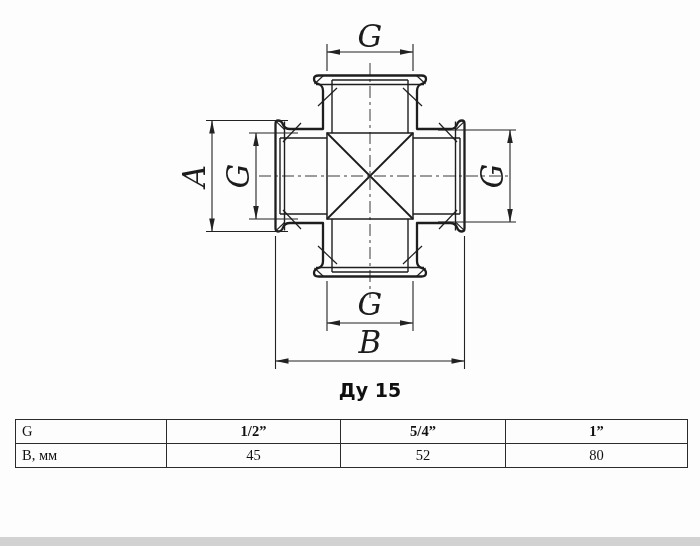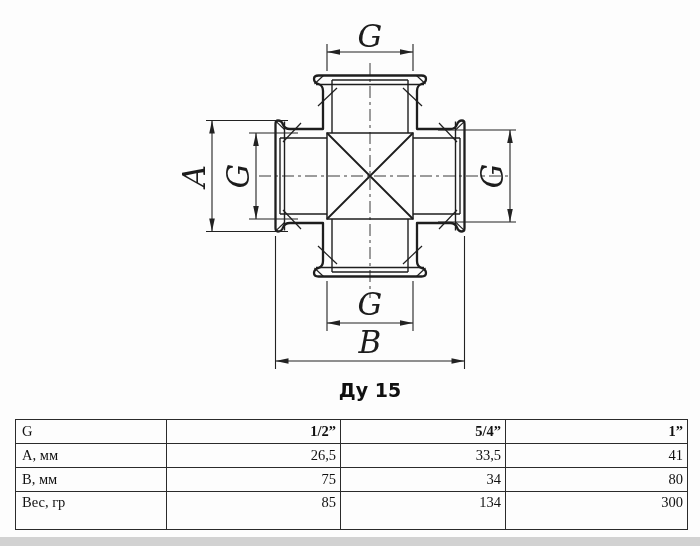--- a/index.html
+++ b/index.html
@@ -26,21 +26,21 @@
   table.spec {
     position: absolute; left: 15px; top: 419px;
     width: 672px;
     border-collapse: collapse;
     table-layout: fixed;
   }
   table.spec td {
     border: 1.5px solid #2b2b2b;
     font-size: 14.5px;
     color: #111;
-    text-align: right;
+    text-align: center;
     padding: 2px 4px;
     height: 19px;
     vertical-align: middle;
     font-family: "Liberation Serif", serif;
   }
   table.spec td.rowhead { text-align: left; padding-left: 6px; }
   table.spec tr.header td.val { font-weight: bold; }
   table.spec tr.last td { height: 33px; vertical-align: top; }
   .bottom-strip {
     position: absolute; left: 0; bottom: 0;
@@ -183,33 +183,21 @@
       <col style="width:182px">
   </colgroup>
   <tbody>
       <tr class="header">
     <td class="rowhead">G</td>
     <td class="val">1/2”</td>
     <td class="val">5/4”</td>
     <td class="val">1”</td>
   </tr>
   <tr>
-    <td class="rowhead">А, мм</td>
-    <td>26,5</td>
-    <td>33,5</td>
-    <td>41</td>
-  </tr>
-  <tr>
     <td class="rowhead">В, мм</td>
-    <td>75</td>
-    <td>34</td>
+    <td>45</td>
+    <td>52</td>
     <td>80</td>
-  </tr>
-  <tr class="last">
-    <td class="rowhead">Вес, гр</td>
-    <td>85</td>
-    <td>134</td>
-    <td>300</td>
   </tr>
 </tbody>
   </table>
 
 <div class="bottom-strip"></div>
 
 </body></html>

